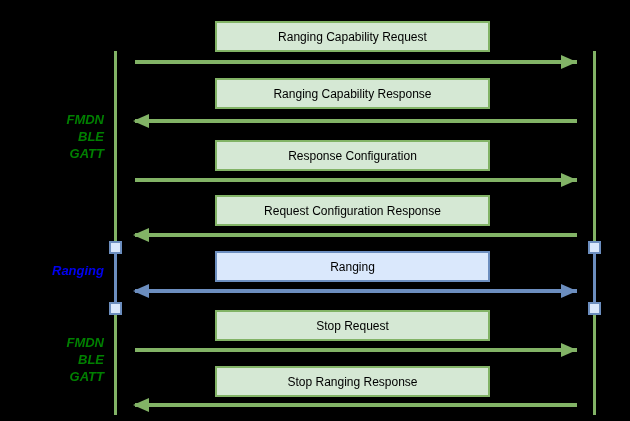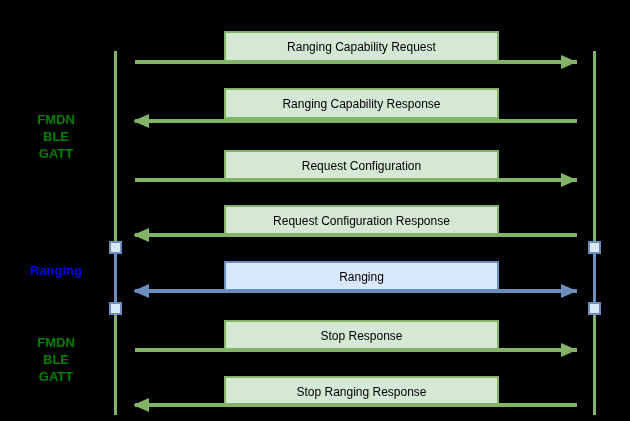--- a/index.html
+++ b/index.html
@@ -8,38 +8,38 @@
     font-family:"Liberation Sans", sans-serif; overflow:hidden;
   }
 
   
   .lifeline{position:absolute; top:51px; height:364px; width:3px; background:#82b366;}
   .lifeline.left{left:114px;}
   .lifeline.right{left:593px;}
 
   
   .section-label{
-    position:absolute; left:8px; width:96px; text-align:center;
-    font-weight:bold; font-size:13px; line-height:17px; white-space:pre-line;
+    position:absolute; left:8px; width:96px; text-align:right;
+    font-weight:bold; font-size:13px; line-height:17px; white-space:pre-line;font-style:italic;
   }
   .section-label.green{color:#008000;}
   .section-label.blue{color:#0000f0;}
   .sl-top{top:111px;}
   .sl-mid{top:262px;}
   .sl-bot{top:334px;}
 
   
   .row{position:absolute; inset:0; pointer-events:none;}
   .row.green{color:#82b366;}
   .row.blue{color:#6c8ebf;}
 
   .msg-box{
-    position:absolute; left:224px; width:271px; height:27px;
+    position:absolute; left:215px; width:271px; height:27px;
     border:2px solid; display:flex; align-items:center; justify-content:center;
-    font-size:12px; color:#000000;margin-top:10px;
+    font-size:12px; color:#000000;
   }
   .row.green .msg-box{background:#d5e8d4; border-color:#82b366;}
   .row.blue  .msg-box{background:#dae8fc; border-color:#6c8ebf;}
 
   .arrow{position:absolute; left:0; width:100%; height:0;}
   .arrow .line{position:absolute; left:135px; width:442px; top:-2px; height:4px; background:currentColor;}
   .arrow .head-r{
     position:absolute; left:561px; top:-7px; width:0; height:0;
     border-top:7px solid transparent; border-bottom:7px solid transparent; border-left:16px solid;
   }
@@ -99,21 +99,21 @@
       <span>Ranging Capability Response</span>
     </div>
     <div class="arrow">
       <div class="line"></div>
       <div class="head-l"></div>
     </div>
   </div>
 
   <div class="row r3 green dir-right">
     <div class="msg-box">
-      <span>Request Configuration</span>
+      <span>Response Configuration</span>
     </div>
     <div class="arrow">
       <div class="line"></div>
       <div class="head-r"></div>
     </div>
   </div>
 
   <div class="row r4 green dir-left">
     <div class="msg-box">
       <span>Request Configuration Response</span>
@@ -130,21 +130,21 @@
     </div>
     <div class="arrow">
       <div class="line"></div>
       <div class="head-l"></div>
       <div class="head-r"></div>
     </div>
   </div>
 
   <div class="row r6 green dir-right">
     <div class="msg-box">
-      <span>Stop Response</span>
+      <span>Stop Request</span>
     </div>
     <div class="arrow">
       <div class="line"></div>
       <div class="head-r"></div>
     </div>
   </div>
 
   <div class="row r7 green dir-left">
     <div class="msg-box">
       <span>Stop Ranging Response</span>

